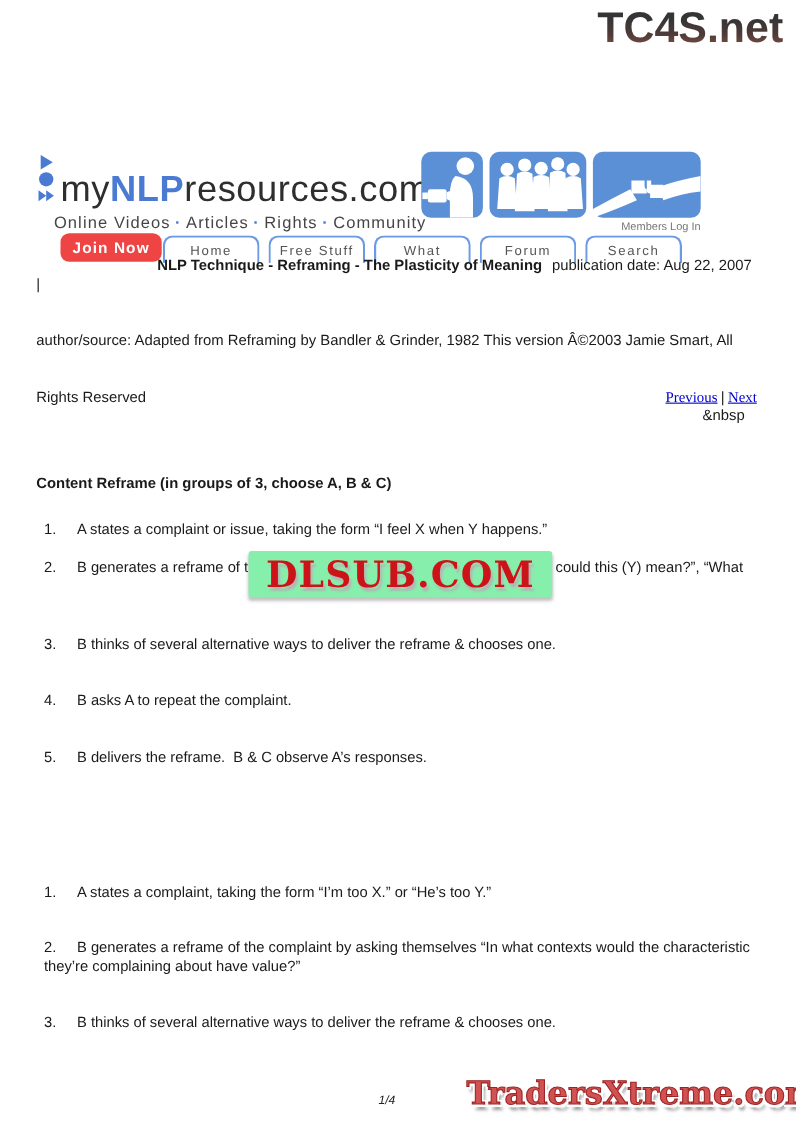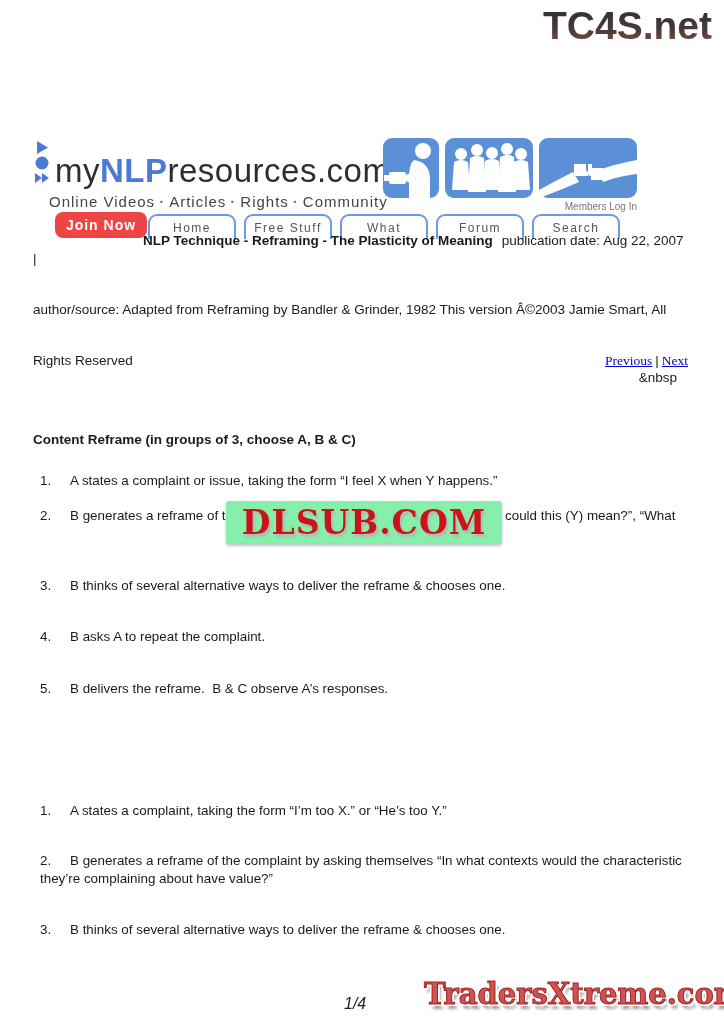--- a/index.html
+++ b/index.html
@@ -60,21 +60,21 @@
   .gap { display:inline-block; width:272px; }
 
   
   .dlsub { position:absolute; left:226px; top:491px; width:276px; height:42px; background:#86efac;
            border-radius:3px; display:flex; align-items:center; justify-content:center;
            box-shadow:0 3px 3px rgba(120,120,120,0.45);margin-top:10px; }
   .dlsub span { font-family:"DejaVu Serif", serif; font-weight:bold; font-size:33px; letter-spacing:1px;
                 color:#cc1418; text-shadow:2px 3px 2px #b5b5b5; }
 
   
-  .page-num { position:absolute; top:995px; left:344px; font-size:16px; font-style:italic; color:#222; }
+  .page-num { position:absolute; top:995px; left:344px; font-size:11px; font-style:italic; color:#222; }
   .traders { position:absolute; top:977px; left:424px; font-family:"DejaVu Serif", serif; font-weight:bold;
              font-size:29px; letter-spacing:0px; color:#d05252; -webkit-text-stroke:1px #9e2424;
              text-shadow:-2px -2px 0 #fff, 2px -2px 0 #fff, -2px 2px 0 #fff, 2px 2px 0 #fff, 3px 5px 3px #9a9a9a; }
 </style>
 </head>
 <body>
 
 <div class="page">
 
   <div class="tc4s">TC4S.net</div>

